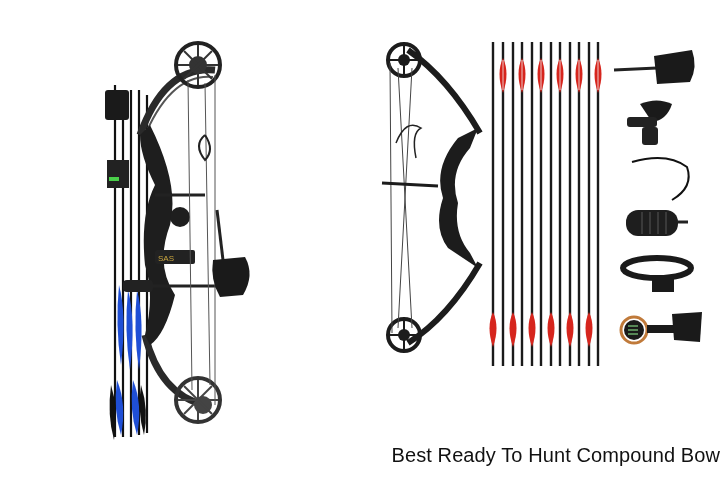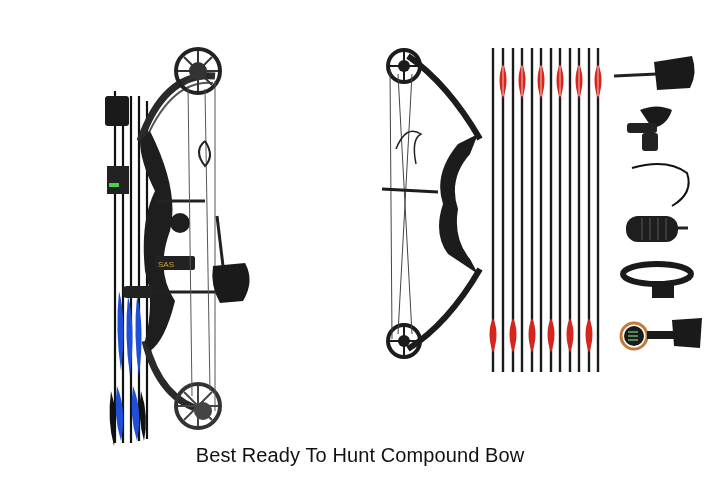--- a/index.html
+++ b/index.html
@@ -1,20 +1,20 @@
 <!DOCTYPE html>
 <html><head>
   <meta charset="utf-8">
   <style>
     html, body { margin: 0; padding: 0; background: #ffffff; }
     body { width: 720px; height: 480px; position: relative; overflow: hidden; font-family: "Liberation Sans", sans-serif; }
-    .stage { position: absolute; left: 0; top: 6px; width: 720px; height: 440px; }
+    .stage { position: absolute; left: 0; top: 0; width: 720px; height: 440px; }
     .panel { position: absolute; }
     .caption {
-      position: absolute; left: 0; top: 444px; width: 720px; text-align: center;
+      position: absolute; left: 0; top: 444px; width: 720px; text-align: right;
       font-family: "Liberation Sans", sans-serif; font-size: 20px; color: #111111; letter-spacing: 0.1px;
     }
     svg { display: block; }
   </style>
 </head>
 <body>
 
 <div class="stage">
 
   <div class="panel" style="left:95px; top:35px; width:170px; height:405px;">

